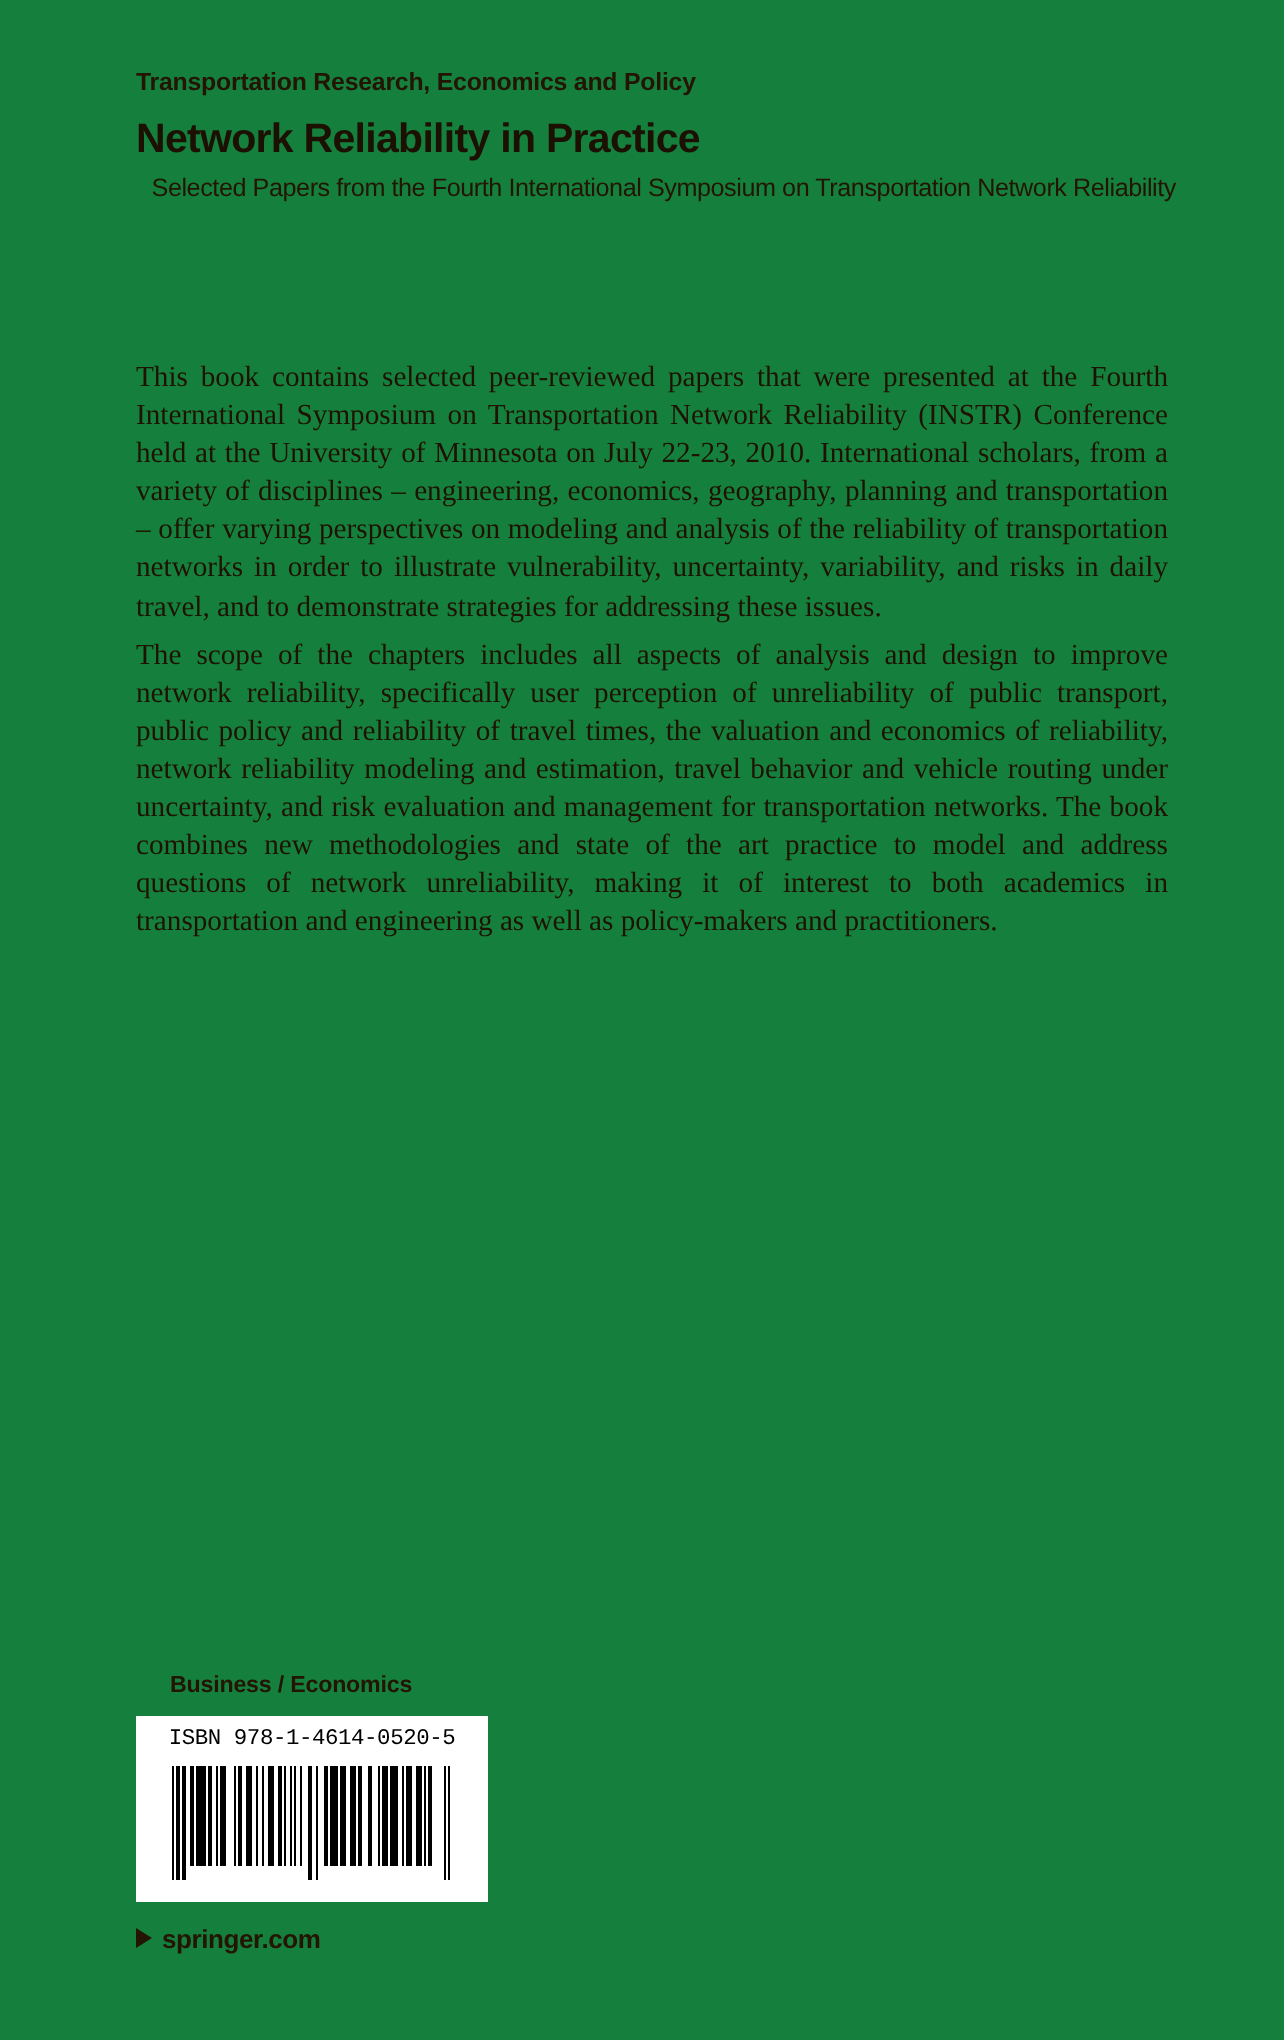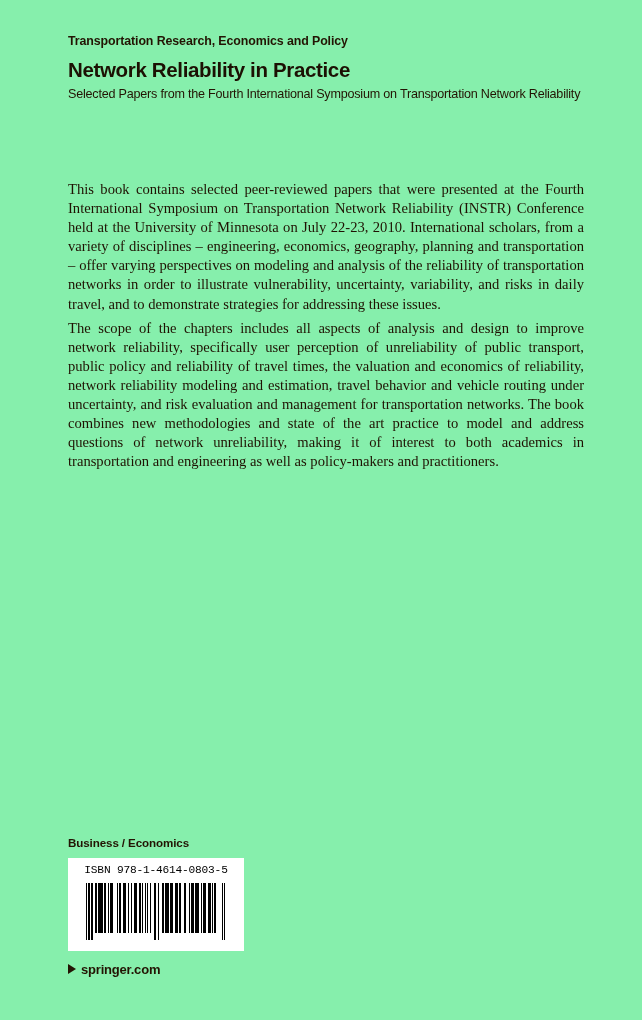--- a/index.html
+++ b/index.html
@@ -11,21 +11,21 @@
     height: 1020px;
     background: #fcb716;
     font-family: "Liberation Sans", sans-serif;
     overflow: hidden;
     position: relative;
   }
 
   .cover {
     position: absolute;
     inset: 0;
-    background: #86efac;
+    background: #15803d;
   }
 
   
   .top-block {
     position: absolute;
     left: 68px;
     top: 34px;
     width: 520px;
   }
 
@@ -64,20 +64,21 @@
   }
 
   .book-subtitle {
     margin-top: 6px;
     font-family: "Liberation Sans", sans-serif;
     font-size: 12.6px;
     letter-spacing: -0.22px;
     color: #231403;
     line-height: 1.2;
     white-space: nowrap;
+    text-align: right;
   }
 
   
   .blurb {
     position: absolute;
     left: 68px;
     top: 180px;
     width: 516px;
   }
   .blurb p {
@@ -103,20 +104,21 @@
   }
 
   .category-line {
     font-family: "Liberation Sans", sans-serif;
     font-weight: bold;
     font-size: 11.6px;
     letter-spacing: -0.1px;
     color: #231403;
     line-height: 1.2;
     white-space: nowrap;
+    margin-left: 17px;
   }
 
   .barcode-box {
     margin-top: 8px;
     width: 176px;
     height: 93px;
     background: #ffffff;
     position: relative;
     box-sizing: border-box;
   }
@@ -205,21 +207,21 @@
   <div class="blurb">
     <p>This book contains selected peer-reviewed papers that were presented at the Fourth International Symposium on Transportation Network Reliability (INSTR) Conference held at the University of Minnesota on July 22-23, 2010. International scholars, from a variety of disciplines – engineering, economics, geography, planning and transportation – offer varying perspectives on modeling and analysis of the reliability of transportation networks in order to illustrate vulnerability, uncertainty, variability, and risks in daily travel, and to demonstrate strategies for addressing these issues.</p>
     <p>The scope of the chapters includes all aspects of analysis and design to improve network reliability, specifically user perception of unreliability of public transport, public policy and reliability of travel times, the valuation and economics of reliability, network reliability modeling and estimation, travel behavior and vehicle routing under uncertainty, and risk evaluation and management for transportation networks. The book combines new methodologies and state of the art practice to model and address questions of network unreliability, making it of interest to both academics in transportation and engineering as well as policy-makers and practitioners.</p>
   </div>
 
   <div class="bottom-block">
 
     <div class="category-line">Business / Economics</div>
 
     <div class="barcode-box">
-      <div class="isbn-text">ISBN  978-1-4614-0803-5</div>
+      <div class="isbn-text">ISBN  978-1-4614-0520-5</div>
 
       <div class="barcode-bars" id="barcode-bars">
           <span class="bar guard" style="width: 0.877193%;"></span>
           <span class="bar" style="width: 0.877193%; background: transparent;"></span>
           <span class="bar guard" style="width: 0.877193%;"></span>
           <span class="bar" style="width: 0.877193%; background: transparent;"></span>
           <span class="bar guard" style="width: 1.75439%;"></span>
           <span class="bar" style="width: 0.877193%; background: transparent;"></span>
           <span class="bar" style="width: 1.75439%;"></span>
           <span class="bar" style="width: 0.877193%; background: transparent;"></span>

